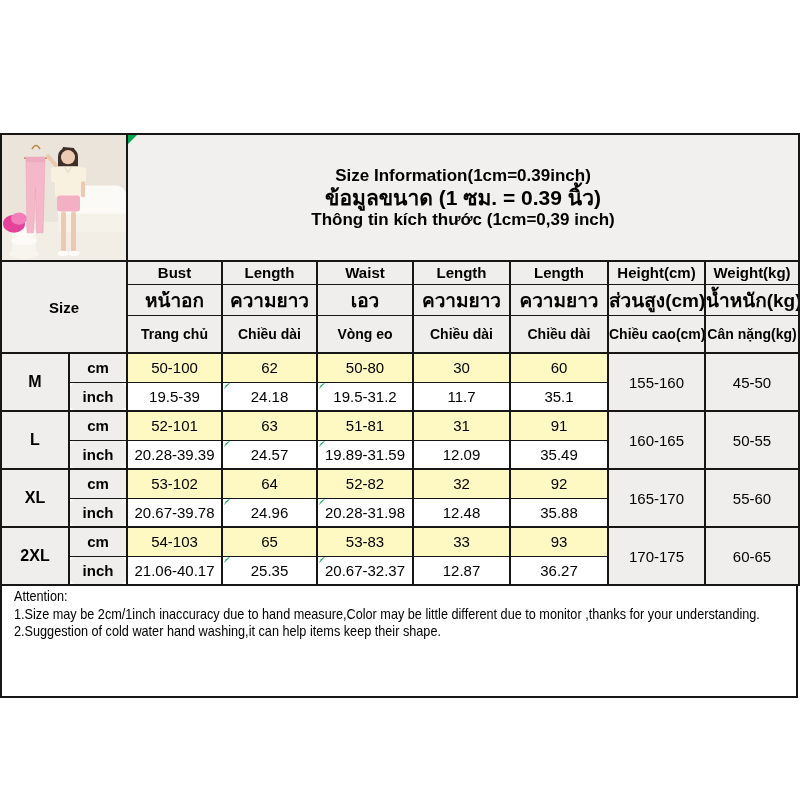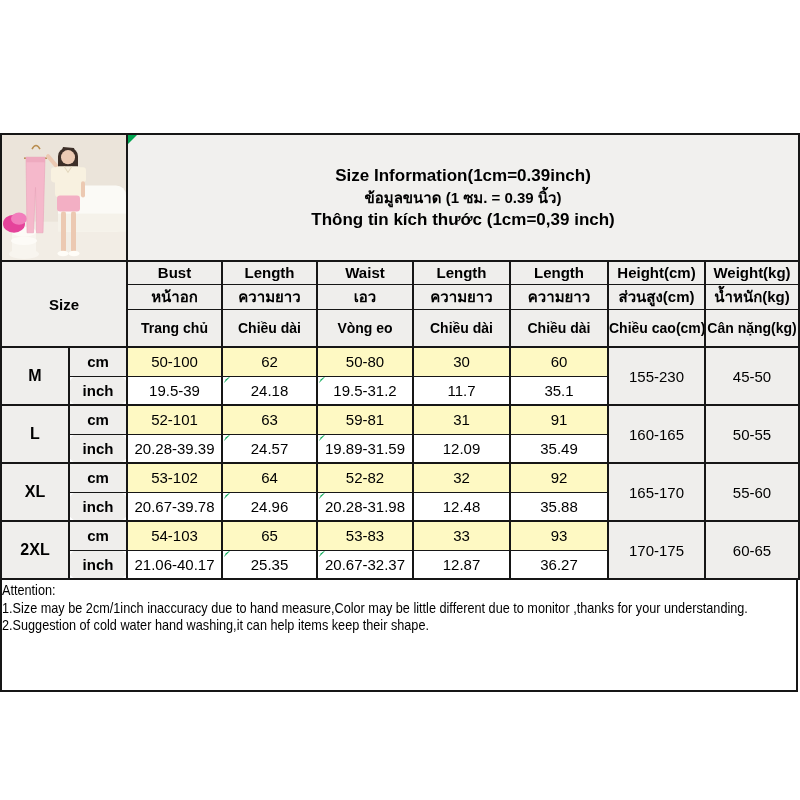--- a/index.html
+++ b/index.html
@@ -8,47 +8,47 @@
   .sheet{position:absolute;top:133px;left:0;width:798px;}
   table.size-table{border-collapse:collapse;table-layout:fixed;width:798px;border:2px solid #84cc16;}
   .cell{border:2px solid #161616;text-align:center;vertical-align:middle;padding:0;overflow:hidden;
         white-space:nowrap;background:#fff;}
   
   .img-row{height:125px;}
   .photo-cell{padding:0;background:#ece5db;}
   .photo-cell svg{display:block;width:100%;height:125px;}
   .title-cell{position:relative;background:#f1f0ee;font-weight:bold;}
   .title-cell .t1{font-size:17px;line-height:22px;}
-  .title-cell .t2{font-size:15px;line-height:22px;}
+  .title-cell .t2{font-size:21px;line-height:22px;}
   .title-cell .t3{font-size:17px;line-height:22px;}
   
   .hdr th{background:#efeeec;font-weight:bold;}
   .hdr-en{height:23px;} .hdr-th{height:23px;} .hdr-vi{height:38px;}
   .hdr-en th{font-size:15px;border-bottom-width:1px;}
-  .hdr-th th{font-size:15px;border-top-width:1px;border-bottom-width:1px;margin-left:27px;}
+  .hdr-th th{font-size:19px;border-top-width:1px;border-bottom-width:1px;margin-left:27px;}
   .hdr-vi th{font-size:14px;border-top-width:1px;}
   .size-head{font-size:27px;font-weight:bold;background:#efeeec;border-bottom-width:2px !important;}
   
   .row-cm{height:29px;} .row-inch{height:29px;}
   .row-cm .cell{border-bottom-width:1px;}
   .row-inch .cell{border-top-width:1px;border-radius:9px;}
   .size-label{background:#efeeec;font-weight:bold;font-size:16px;}
   .unit{background:#efeeec;font-weight:bold;font-size:15px;margin-left:48px;}
   .val{font-size:15px;font-weight:normal;}
   .cm-val{background:#fef9c3;}
   .inch-val{background:#ffffff;position:relative;}
   .rowspan2{border-bottom-width:2px !important;border-top-width:2px !important;}
   .merged-val{background:#efeeec;font-size:15px;}
   
   .tri{position:absolute;top:0;left:0;width:0;height:0;
        border-top:7px solid #00a550;border-right:7px solid transparent;}
   .tri-big{border-top-width:9px;border-right-width:9px;}
   
   .attention{box-sizing:border-box;width:798px;height:112px;border:2px solid #161616;border-top:none;
-             background:#fff;padding:1px 0;text-align:left;}
+             background:#fff;padding:1px 12px;text-align:left;}
   .attn-inner{width:118%;transform:scaleX(0.845);transform-origin:0 0;
               font-size:15px;line-height:17.5px;font-weight:normal;}
 </style>
 </head>
 <body>
 
 <div class="page">
   <div class="sheet">
 
     <table class="size-table">
@@ -138,37 +138,37 @@
       </tbody>
         <tbody id="size-rows">
           <tr class="row-cm">
             <th class="cell size-label rowspan2" rowspan="2">M</th>
             <th class="cell unit">cm</th>
             <td class="cell val cm-val">50-100</td>
             <td class="cell val cm-val">62</td>
             <td class="cell val cm-val">50-80</td>
             <td class="cell val cm-val">30</td>
             <td class="cell val cm-val">60</td>
-            <td class="cell merged-val rowspan2" rowspan="2">155-230</td>
+            <td class="cell merged-val rowspan2" rowspan="2">155-160</td>
             <td class="cell merged-val rowspan2" rowspan="2">45-50</td>
           </tr>
           <tr class="row-inch">
             <th class="cell unit">inch</th>
             <td class="cell val inch-val">19.5-39</td>
             <td class="cell val inch-val"><span class="tri"></span>24.18</td>
             <td class="cell val inch-val"><span class="tri"></span>19.5-31.2</td>
             <td class="cell val inch-val">11.7</td>
             <td class="cell val inch-val">35.1</td>
           </tr>
           <tr class="row-cm">
             <th class="cell size-label rowspan2" rowspan="2">L</th>
             <th class="cell unit">cm</th>
             <td class="cell val cm-val">52-101</td>
             <td class="cell val cm-val">63</td>
-            <td class="cell val cm-val">59-81</td>
+            <td class="cell val cm-val">51-81</td>
             <td class="cell val cm-val">31</td>
             <td class="cell val cm-val">91</td>
             <td class="cell merged-val rowspan2" rowspan="2">160-165</td>
             <td class="cell merged-val rowspan2" rowspan="2">50-55</td>
           </tr>
           <tr class="row-inch">
             <th class="cell unit">inch</th>
             <td class="cell val inch-val">20.28-39.39</td>
             <td class="cell val inch-val"><span class="tri"></span>24.57</td>
             <td class="cell val inch-val"><span class="tri"></span>19.89-31.59</td>

